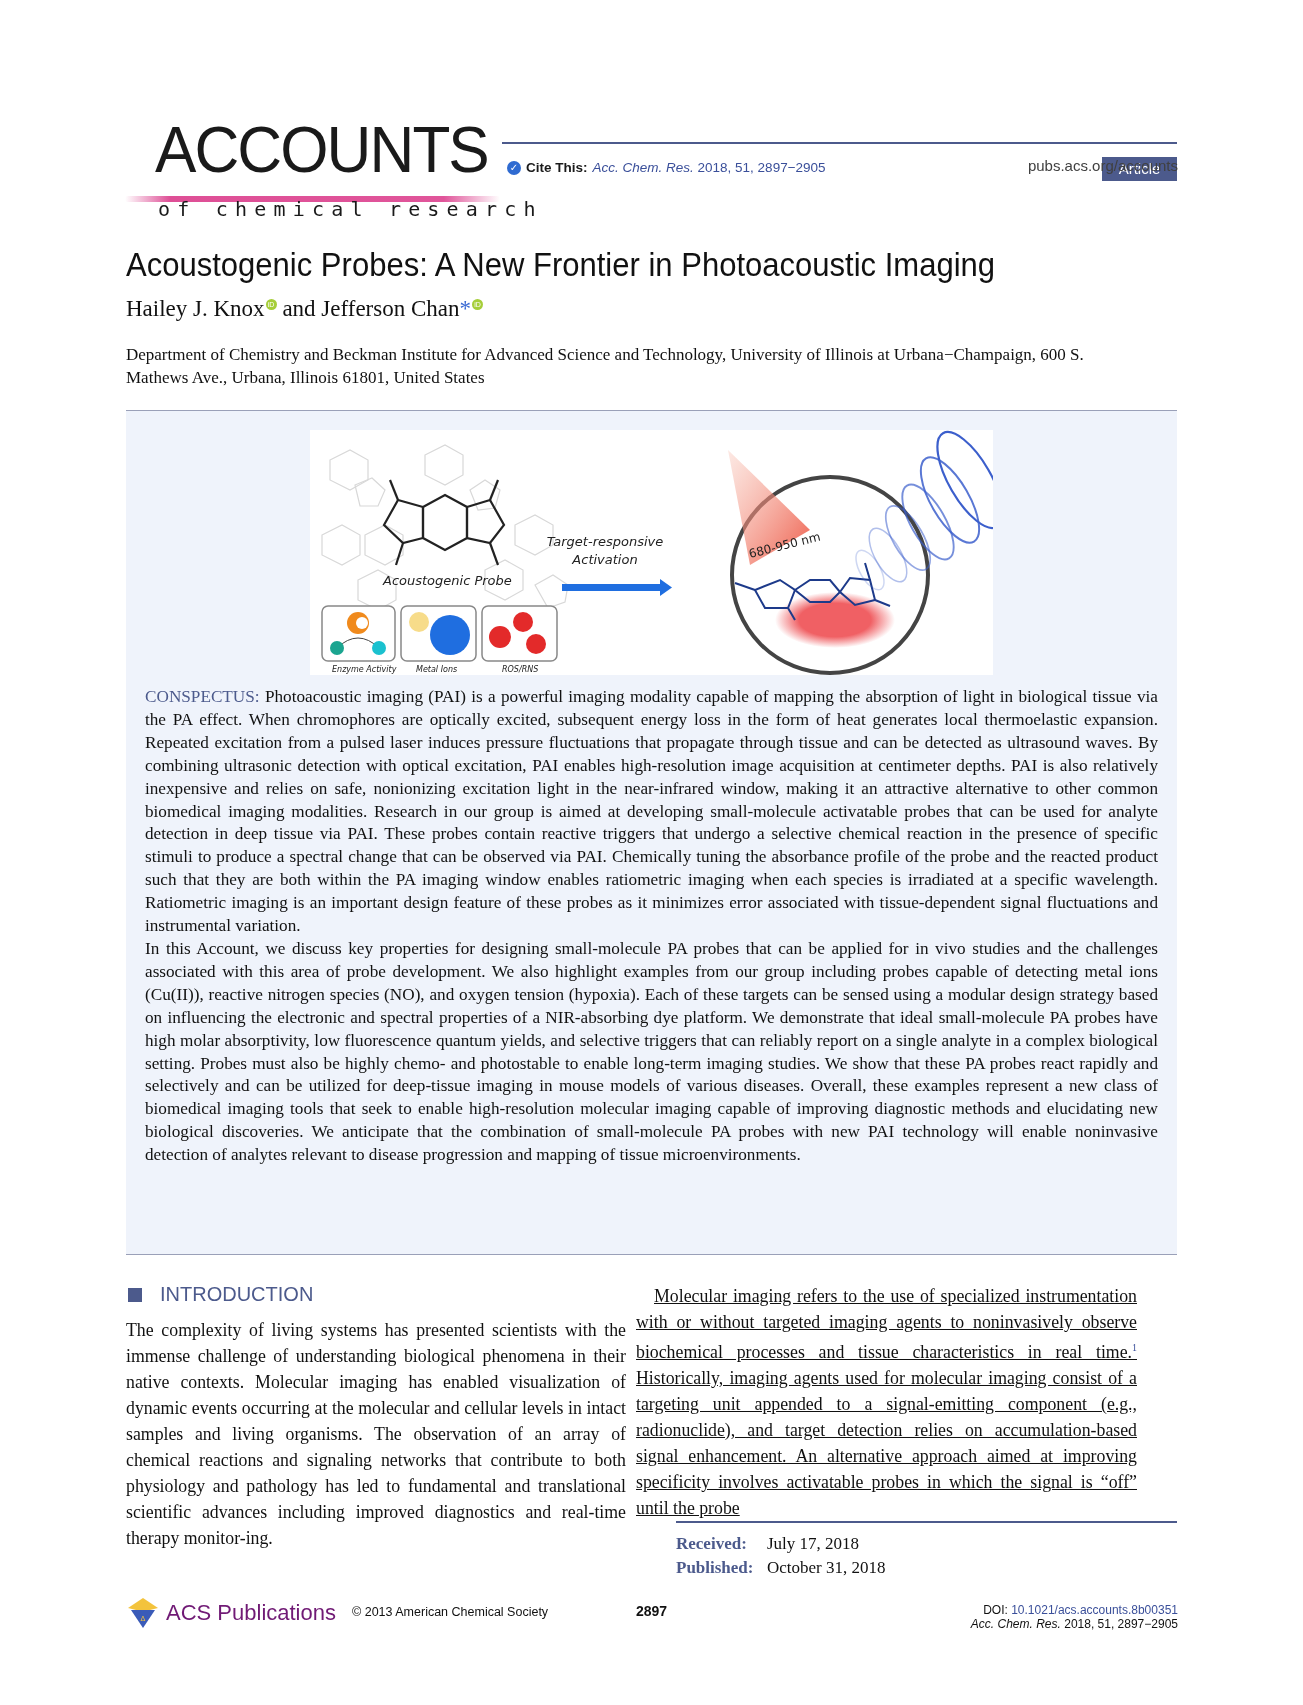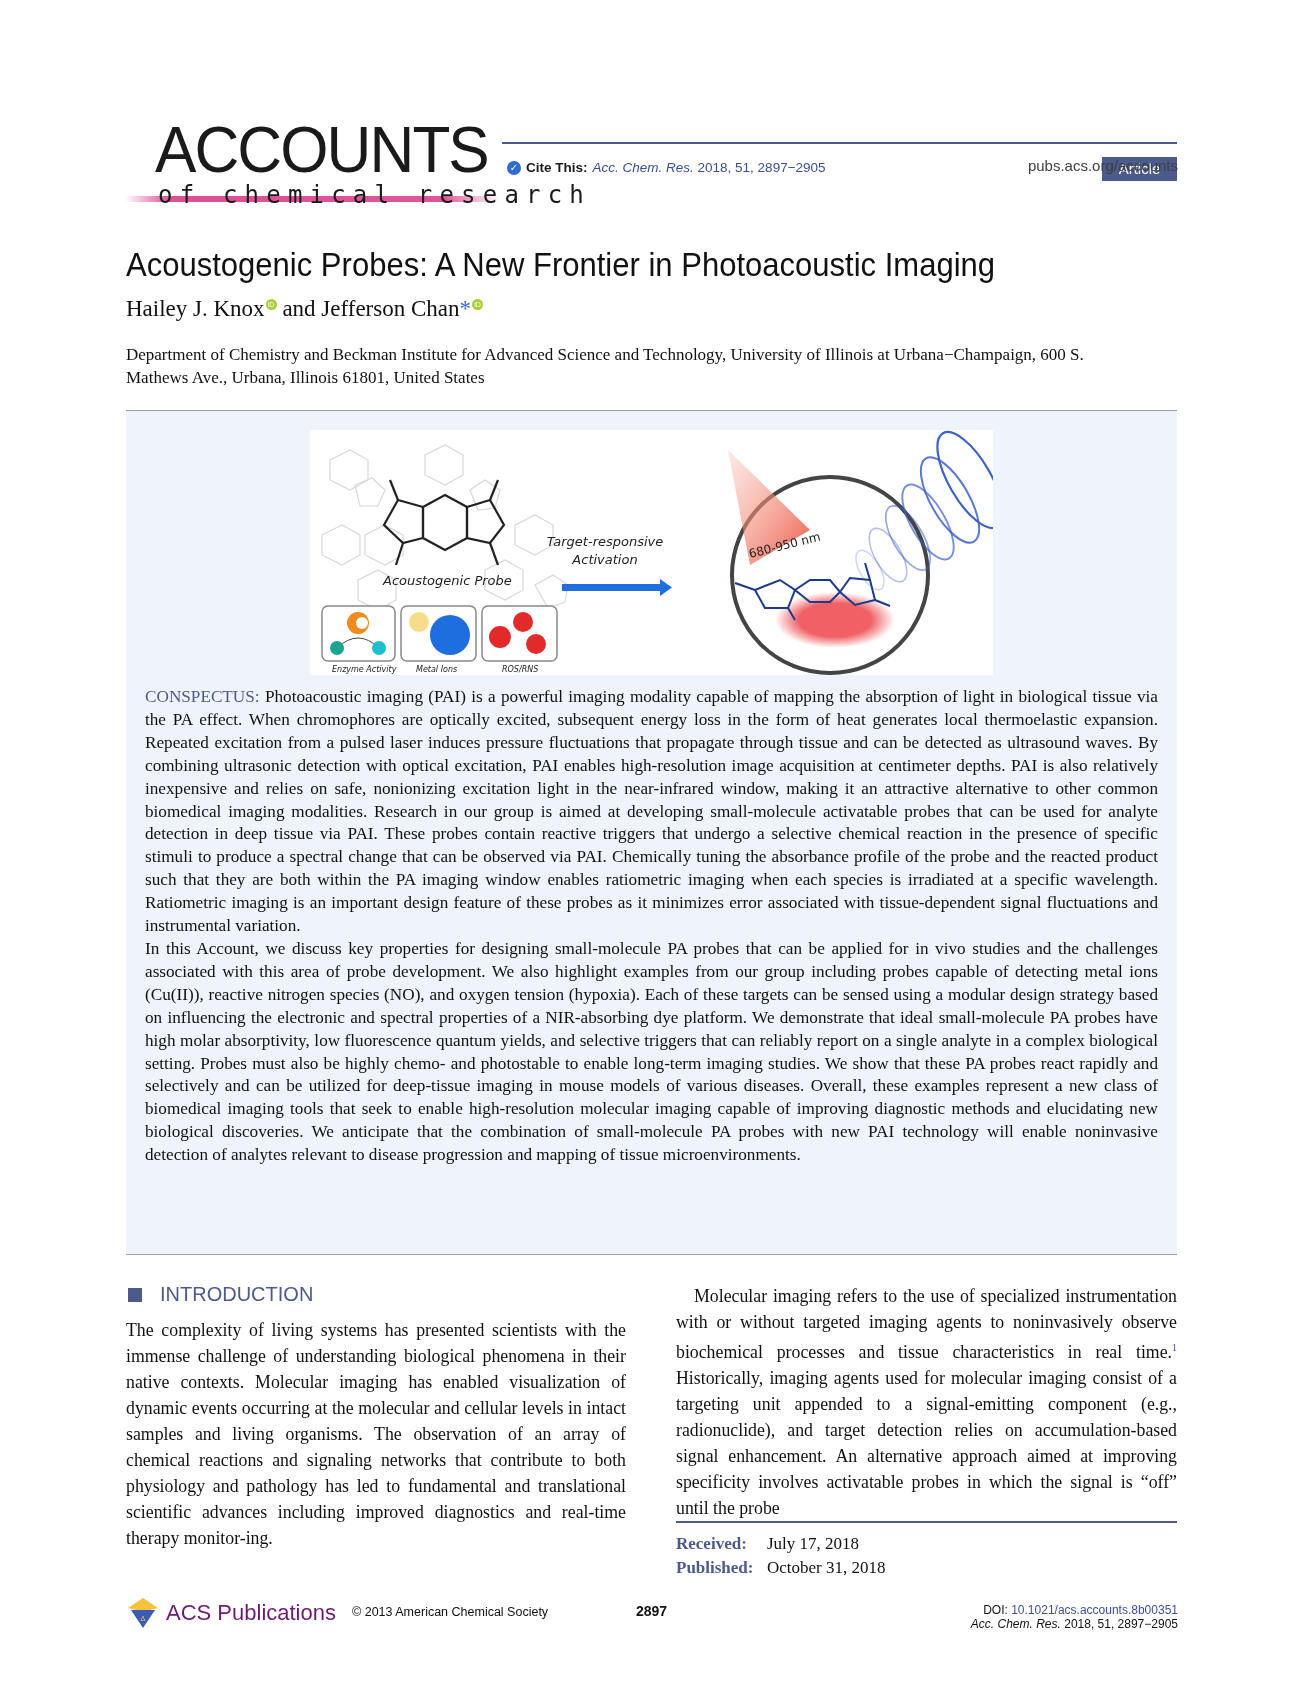--- a/index.html
+++ b/index.html
@@ -1,21 +1,21 @@
 <!DOCTYPE html>
 <html><head>
 <meta charset="utf-8">
 <style>
   html, body { margin:0; padding:0; background:#ffffff; }
   body { width:1303px; height:1705px; position:relative; overflow:hidden; font-family:"Liberation Serif", serif; color:#111; }
   .abs { position:absolute; }
   
   .logo-main { left:155px; top:118px; font-family:"Liberation Sans", sans-serif; font-size:64px; letter-spacing:-2px; color:#1a1a1a; line-height:64px; font-weight:normal; transform:scaleX(0.97); transform-origin:left; }
   .logo-swoosh { left:125px; top:196px; width:375px; height:6px; background:linear-gradient(90deg, rgba(222,80,150,0) 0%, #de4f96 12%, #e0559a 85%, rgba(222,80,150,0) 100%); border-radius:3px; }
-  .logo-sub { left:158px; top:184px; font-family:"DejaVu Sans Mono", monospace; font-size:24px; letter-spacing:7.2px; color:#1a1a1a; line-height:22px; }
+  .logo-sub { left:158px; top:198px; font-family:"DejaVu Sans Mono", monospace; font-size:20px; letter-spacing:7.2px; color:#1a1a1a; line-height:22px; }
   .header-rule { left:502px; top:142px; width:675px; height:2px; background:#4c5a8c; }
   .article-badge { left:1102px; top:120px; width:75px; height:24px; background:#4c5a8c; color:#fff; font-family:"Liberation Sans", sans-serif; font-size:15px; line-height:24px; text-align:center;margin-top:37px; }
   .cite { left:507px; top:160px; font-family:"Liberation Sans", sans-serif; font-size:13.5px; color:#1a1a1a; display:flex; align-items:center; gap:5px; }
   .cite .check { width:14px; height:14px; border-radius:50%; background:#2f6bd1; color:#fff; font-size:10px; line-height:14px; text-align:center; }
   .cite .lbl { font-weight:bold; }
   .cite .ref { color:#3a4f9a; }
   .cite .ref i { font-style:italic; }
   .pubs-url { right:125px; top:157px; font-family:"Liberation Sans", sans-serif; font-size:15px; color:#404040; }
   
   .title { left:126px; top:246px; font-family:"Liberation Sans", sans-serif; font-size:33px; color:#111; transform:scaleX(0.94); transform-origin:left; white-space:nowrap; }
@@ -28,21 +28,21 @@
   .toc { left:310px; top:430px; width:683px; height:245px; background:#ffffff; }
   .consp { left:145px; top:686px; width:1013px; font-size:17.2px; line-height:22.9px; text-align:justify; color:#111; }
   .consp p { margin:0; }
   .consp .lead { color:#4c5a8c;margin-top:32px; }
   
   .sec-head { left:128px; top:1283px; font-family:"Liberation Sans", sans-serif; font-size:20px; color:#4c5a8c; display:flex; align-items:center; }
   .sec-head .sq { width:14px; height:14px; background:#4c5a8c; margin-right:18px; }
   .col { font-size:17.8px; line-height:26px; text-align:justify; color:#111; }
   .col p { margin:0; }
   .col-left { left:126px; top:1317px; width:500px; }
-  .col-right { left:676px; top:1283px; width:501px; text-indent:18px; }
+  .col-right { left:636px; top:1283px; width:501px; text-indent:18px;text-decoration:underline; }
   .col-right sup { font-size:10px; color:#3a4f9a; }
   .dates-rule { left:676px; top:1521px; width:501px; height:2px; background:#4c5a8c; }
   .dates { left:676px; top:1532px; font-size:17px; line-height:24px; }
   .dates .k { color:#4c5a8c; font-weight:bold; display:inline-block; width:91px; }
   
   .footer { font-family:"Liberation Sans", sans-serif; }
   .acs-logo { left:126px; top:1596px; display:flex; align-items:center; gap:6px; }
   .acs-text { font-size:22px; color:#701a75; }
   .copyright { left:352px; top:1605px; font-size:12.5px; color:#111; }
   .pagenum { left:636px; top:1603px; font-size:14px; font-weight:bold; color:#111; }

